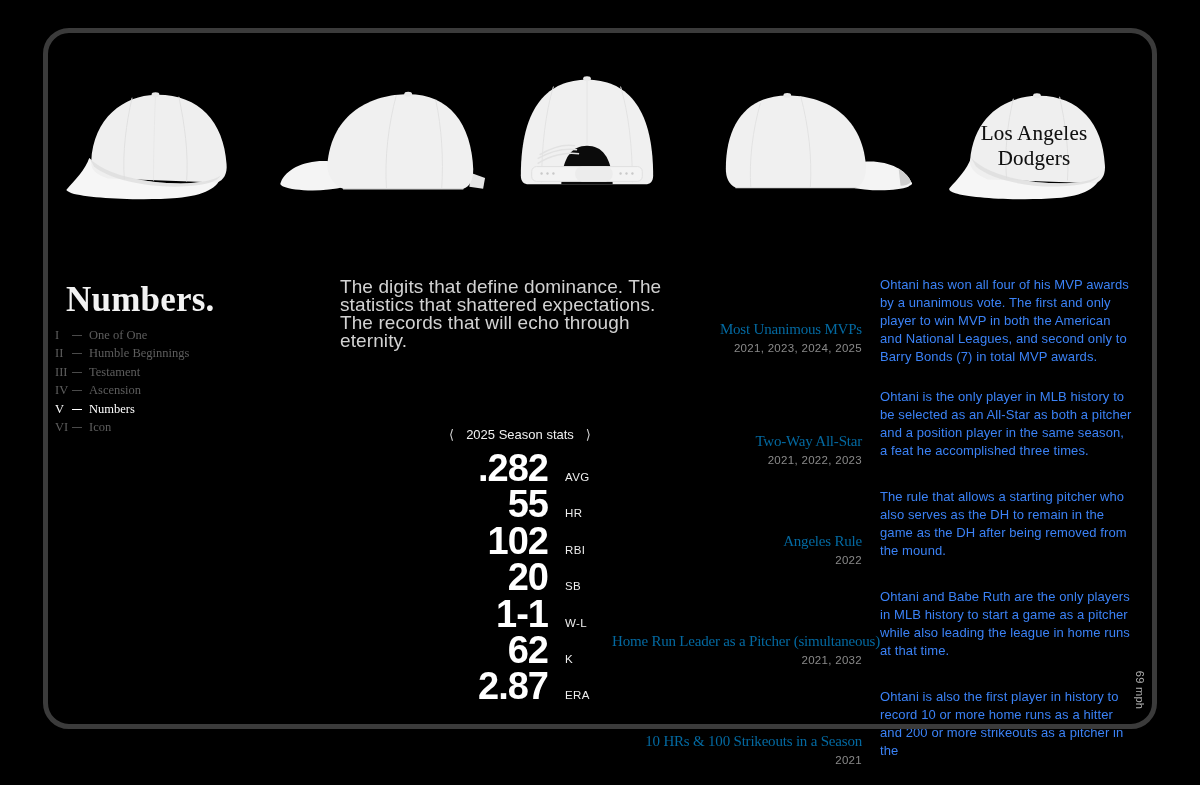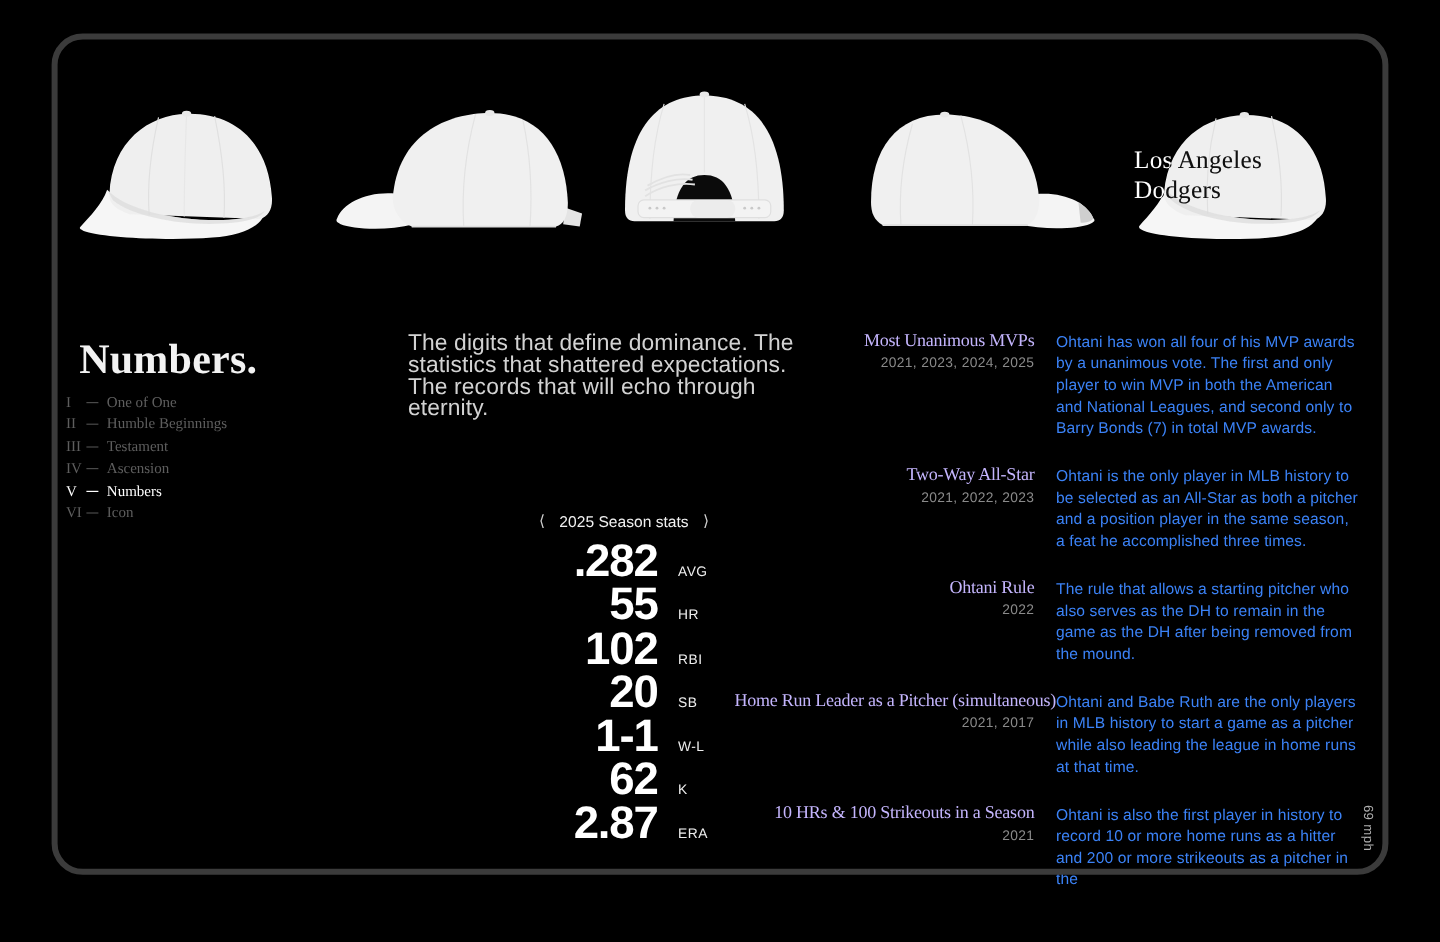--- a/index.html
+++ b/index.html
@@ -17,21 +17,21 @@
     border: 5px solid #3b3b3b; border-radius: 26px; pointer-events: none;
   }
 
   
   .cap { position: absolute; }
   .cap svg { display: block; width: 100%; height: 100%; }
 
   .team-label {
     position: absolute; left: 945px; top: 121px; width: 178px;
     font-family: "Liberation Serif", serif; font-size: 21px; color: #ffffff;
-    text-align: left; letter-spacing: 0.2px;
+    text-align: center; letter-spacing: 0.2px;
     mix-blend-mode: difference; z-index: 5;
   }
 
   
   .section-heading {
     position: absolute; left: 66px; top: 280px;
     font-family: "Liberation Serif", serif; font-size: 35px; color: #f2f2f2;
     letter-spacing: 0.2px;
   }
   .chapter-nav { position: absolute; left: 55px; top: 326px; }
@@ -74,21 +74,21 @@
 
   
   .records-list { position: absolute; left: 612px; top: 276px; width: 522px; }
   .record-item {
     display: grid; grid-template-columns: 250px 252px; column-gap: 18px;
     margin-bottom: 22px;
   }
   .record-head { text-align: right; }
   .record-title {
     font-family: "Liberation Serif", serif; font-size: 15px; line-height: 17px;
-    color: #c4b5fd; letter-spacing: -0.2px; white-space: nowrap;
+    color: #0369a1; letter-spacing: -0.2px; white-space: nowrap; margin-top: 45px;
   }
   .record-years { margin-top: 4px; font-size: 11.5px; color: #8a8a8a; letter-spacing: 0.3px; }
   .record-description { font-size: 13px; line-height: 18px; color: #3b82f6; letter-spacing: 0.1px; }
 
   .speed-label {
     position: absolute; left: 1140px; top: 690px;
     transform: translate(-50%, -50%) rotate(90deg);
     font-size: 11px; color: #b0b0b0; white-space: nowrap; letter-spacing: 0.3px;
   }
 </style>
@@ -252,29 +252,29 @@
     </div>
     <div class="record-item">
       <div class="record-head">
         <div class="record-title">Two-Way All-Star</div>
         <div class="record-years">2021, 2022, 2023</div>
       </div>
       <div class="record-description">Ohtani is the only player in MLB history to be selected as an All-Star as both a pitcher and a position player in the same season, a feat he accomplished three times.</div>
     </div>
     <div class="record-item">
       <div class="record-head">
-        <div class="record-title">Ohtani Rule</div>
+        <div class="record-title">Angeles Rule</div>
         <div class="record-years">2022</div>
       </div>
       <div class="record-description">The rule that allows a starting pitcher who also serves as the DH to remain in the game as the DH after being removed from the mound.</div>
     </div>
     <div class="record-item">
       <div class="record-head">
         <div class="record-title">Home Run Leader as a Pitcher (simultaneous)</div>
-        <div class="record-years">2021, 2017</div>
+        <div class="record-years">2021, 2032</div>
       </div>
       <div class="record-description">Ohtani and Babe Ruth are the only players in MLB history to start a game as a pitcher while also leading the league in home runs at that time.</div>
     </div>
     <div class="record-item">
       <div class="record-head">
         <div class="record-title">10 HRs &amp; 100 Strikeouts in a Season</div>
         <div class="record-years">2021</div>
       </div>
       <div class="record-description">Ohtani is also the first player in history to record 10 or more home runs as a hitter and 200 or more strikeouts as a pitcher in the</div>
     </div>

